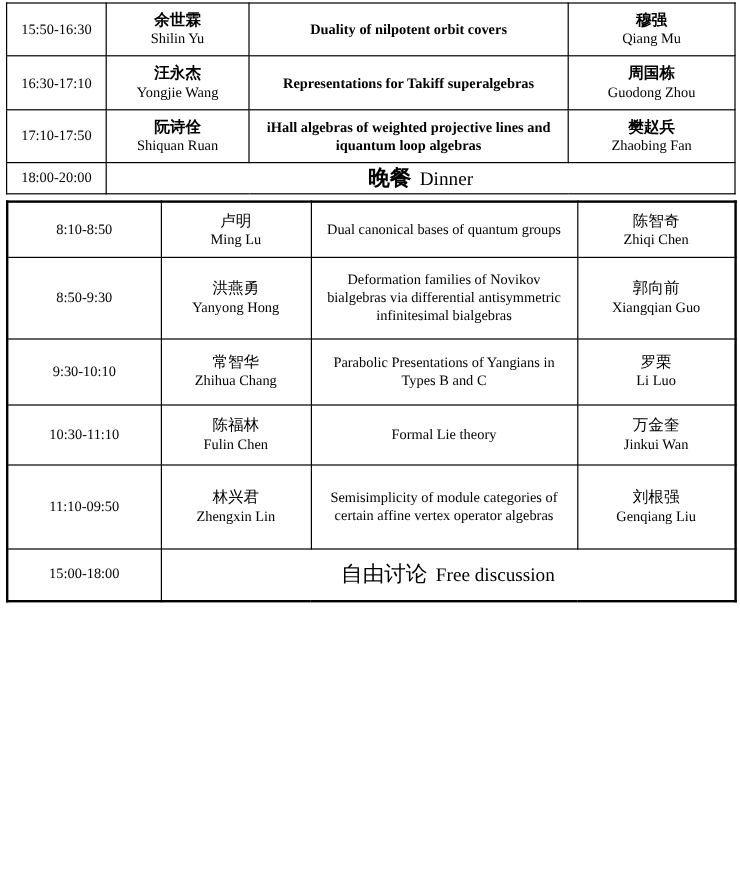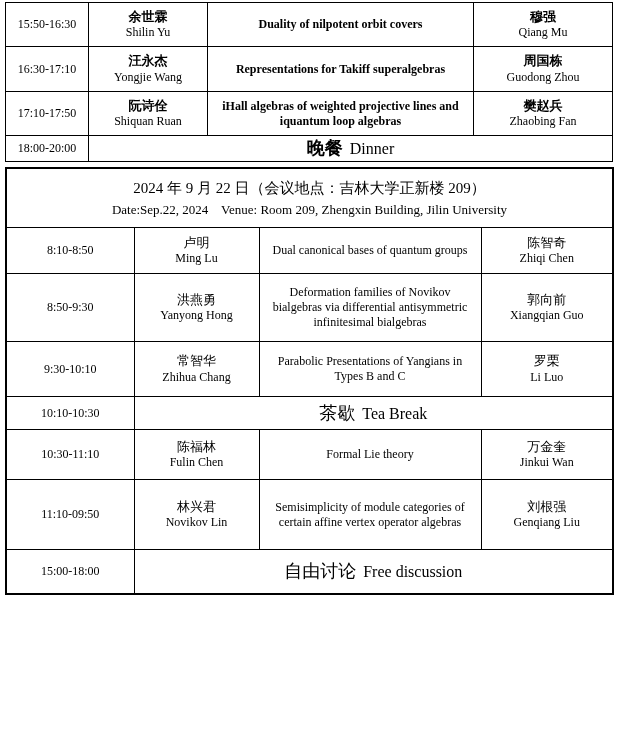--- a/index.html
+++ b/index.html
@@ -93,26 +93,20 @@
 
   <table class="day2-tbl">
     <colgroup>
         <col style="width:128px">
         <col style="width:125px">
         <col style="width:222px">
         <col style="width:132px">
       </colgroup>
 
     <tbody>
-        <tr style="height:60px">
-      <td colspan="4">
-        <div class="date-cn">2024 年 9 月 22 日（会议地点：吉林大学正新楼 209）</div>
-        <div class="date-en">Date:Sep.22, 2024    Venue: Room 209, Zhengxin Building, Jilin University</div>
-      </td>
-    </tr>
 
 
     <tr style="height:46px">
       <td><span>8:10-8:50</span></td>
       <td>
         <span class="cn">卢明</span>
         <span class="en">Ming Lu</span>
       </td>
       <td><span class="talk-title">Dual canonical bases of quantum groups</span></td>
       <td>
@@ -140,45 +134,39 @@
         <span class="cn">常智华</span>
         <span class="en">Zhihua Chang</span>
       </td>
       <td><span class="talk-title">Parabolic Presentations of Yangians in Types B and C</span></td>
       <td>
         <span class="cn">罗栗</span>
         <span class="en">Li Luo</span>
       </td>
     </tr>
 
-    <tr style="height:33px">
-      <td><span>10:10-10:30</span></td>
-      <td colspan="3">
-        <span class="meal-cn" style="font-weight:normal">茶歇</span><span class="meal-en">Tea Break</span>
-      </td>
-    </tr>
 
     <tr style="height:50px">
       <td><span>10:30-11:10</span></td>
       <td>
         <span class="cn">陈福林</span>
         <span class="en">Fulin Chen</span>
       </td>
       <td><span class="talk-title">Formal Lie theory</span></td>
       <td>
         <span class="cn">万金奎</span>
         <span class="en">Jinkui Wan</span>
       </td>
     </tr>
 
     <tr style="height:70px">
       <td><span>11:10-09:50</span></td>
       <td>
         <span class="cn">林兴君</span>
-        <span class="en">Novikov Lin</span>
+        <span class="en">Zhengxin Lin</span>
       </td>
       <td><span class="talk-title">Semisimplicity of module categories of certain affine vertex operator algebras</span></td>
       <td>
         <span class="cn">刘根强</span>
         <span class="en">Genqiang Liu</span>
       </td>
     </tr>
 
 
     <tr style="height:44px">

